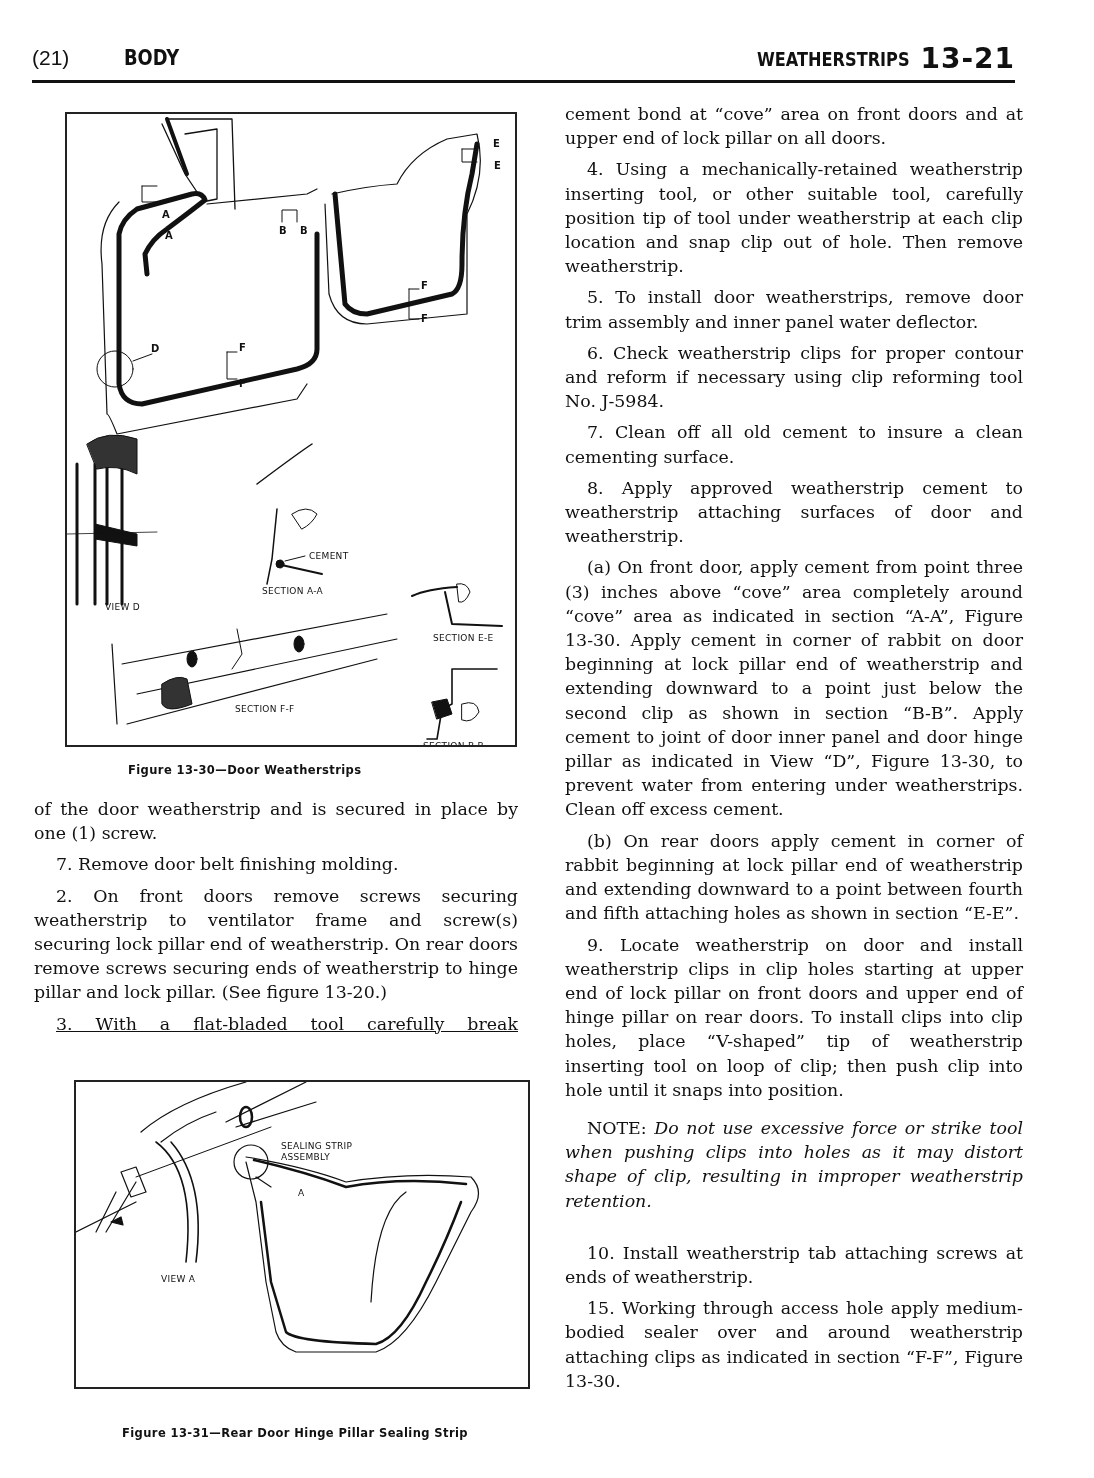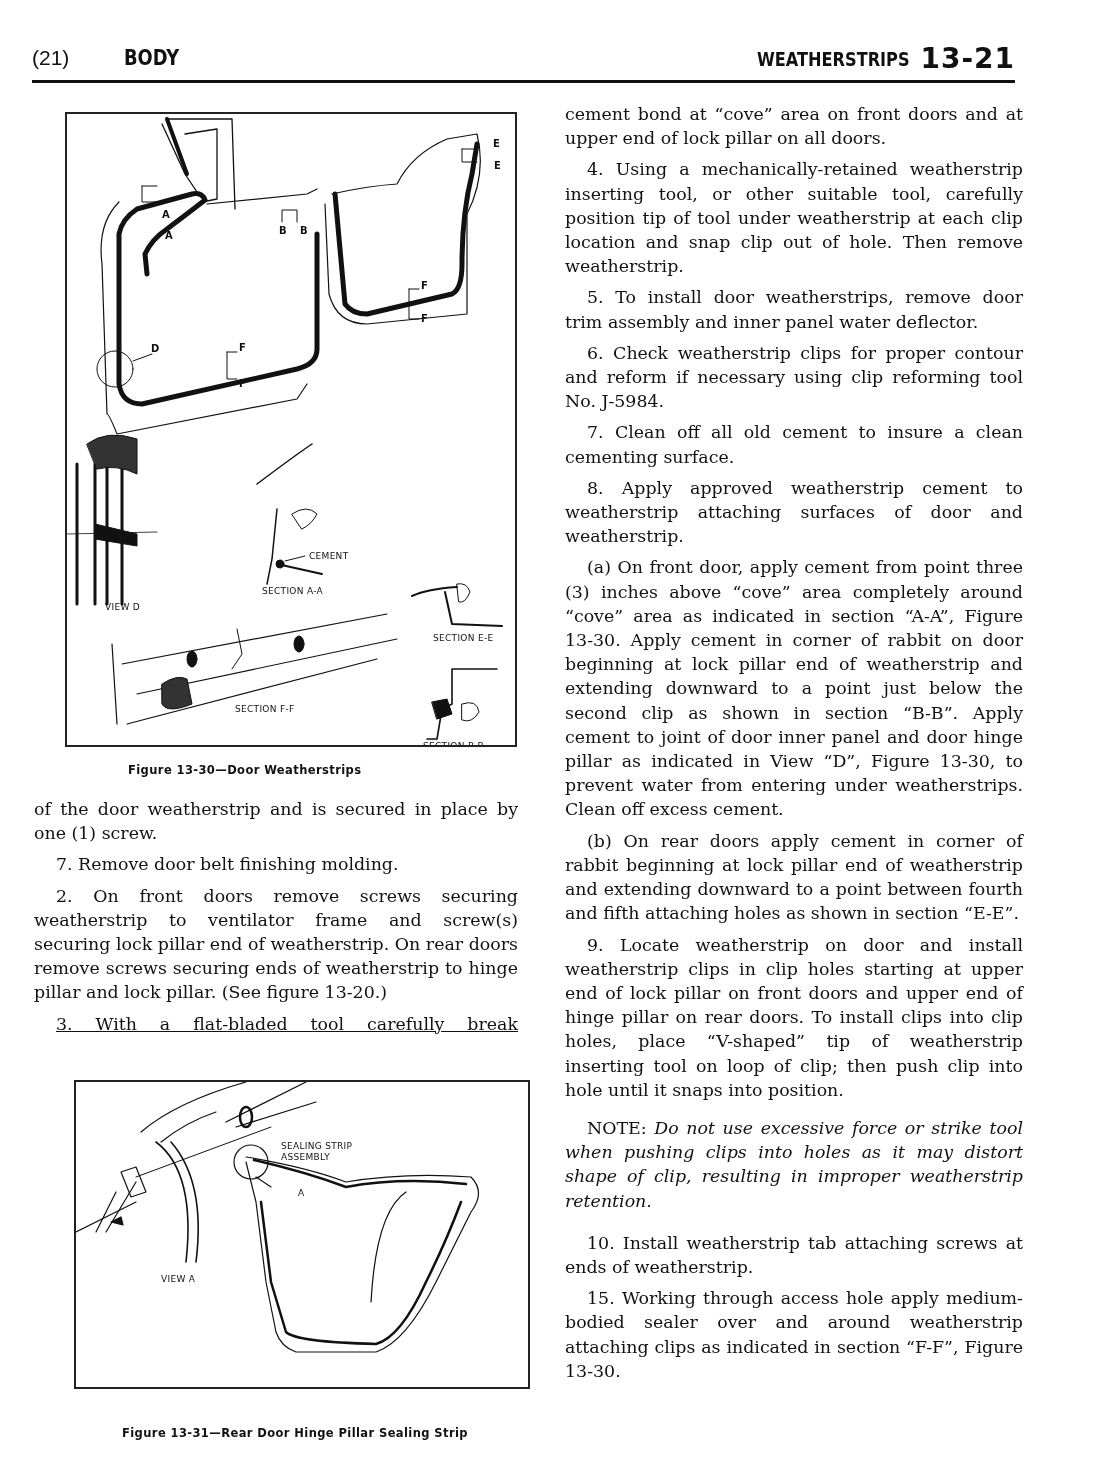--- a/index.html
+++ b/index.html
@@ -141,19 +141,19 @@
 <div class="col right">
   <p>cement bond at “cove” area on front doors and at upper end of lock pillar on all doors.</p>
   <p class="ind">4. Using a mechanically-retained weather­strip inserting tool, or other suitable tool, care­fully position tip of tool under weatherstrip at each clip location and snap clip out of hole. Then remove weatherstrip.</p>
   <p class="ind">5. To install door weatherstrips, remove door trim assembly and inner panel water deflector.</p>
   <p class="ind">6. Check weatherstrip clips for proper con­tour and reform if necessary using clip re­forming tool No. J-5984.</p>
   <p class="ind">7. Clean off all old cement to insure a clean cementing surface.</p>
   <p class="ind">8. Apply approved weatherstrip cement to weatherstrip attaching surfaces of door and weatherstrip.</p>
   <p class="ind">(a) On front door, apply cement from point three (3) inches above “cove” area com­pletely around “cove” area as indicated in section “A-A”, Figure 13-30. Apply cement in corner of rabbit on door beginning at lock pil­lar end of weatherstrip and extending down­ward to a point just below the second clip as shown in section “B-B”. Apply cement to joint of door inner panel and door hinge pillar as indicated in View “D”, Figure 13-30, to pre­vent water from entering under weatherstrips. Clean off excess cement.</p>
   <p class="ind">(b) On rear doors apply cement in corner of rabbit beginning at lock pillar end of weatherstrip and extending downward to a point between fourth and fifth attaching holes as shown in section “E-E”.</p>
   <p class="ind">9. Locate weatherstrip on door and install weatherstrip clips in clip holes starting at upper end of lock pillar on front doors and upper end of hinge pillar on rear doors. To in­stall clips into clip holes, place “V-shaped” tip of weatherstrip inserting tool on loop of clip; then push clip into hole until it snaps into position.</p>
-  <p class="ind note" style="margin-top:14px; margin-bottom:18px;">
+  <p class="ind note" style="margin-top:14px; margin-bottom:28px;">
     <span>NOTE:</span>
     <em>Do not use excessive force or strike tool when pushing clips into holes as it may distort shape of clip, resulting in improper weatherstrip retention.</em>
   </p>
   <p class="ind">10. Install weatherstrip tab attaching screws at ends of weatherstrip.</p>
   <p class="ind">15. Working through access hole apply medium-bodied sealer over and around weather­strip attaching clips as indicated in section “F-F”, Figure 13-30.</p>
 </div>
 
 </body></html>

